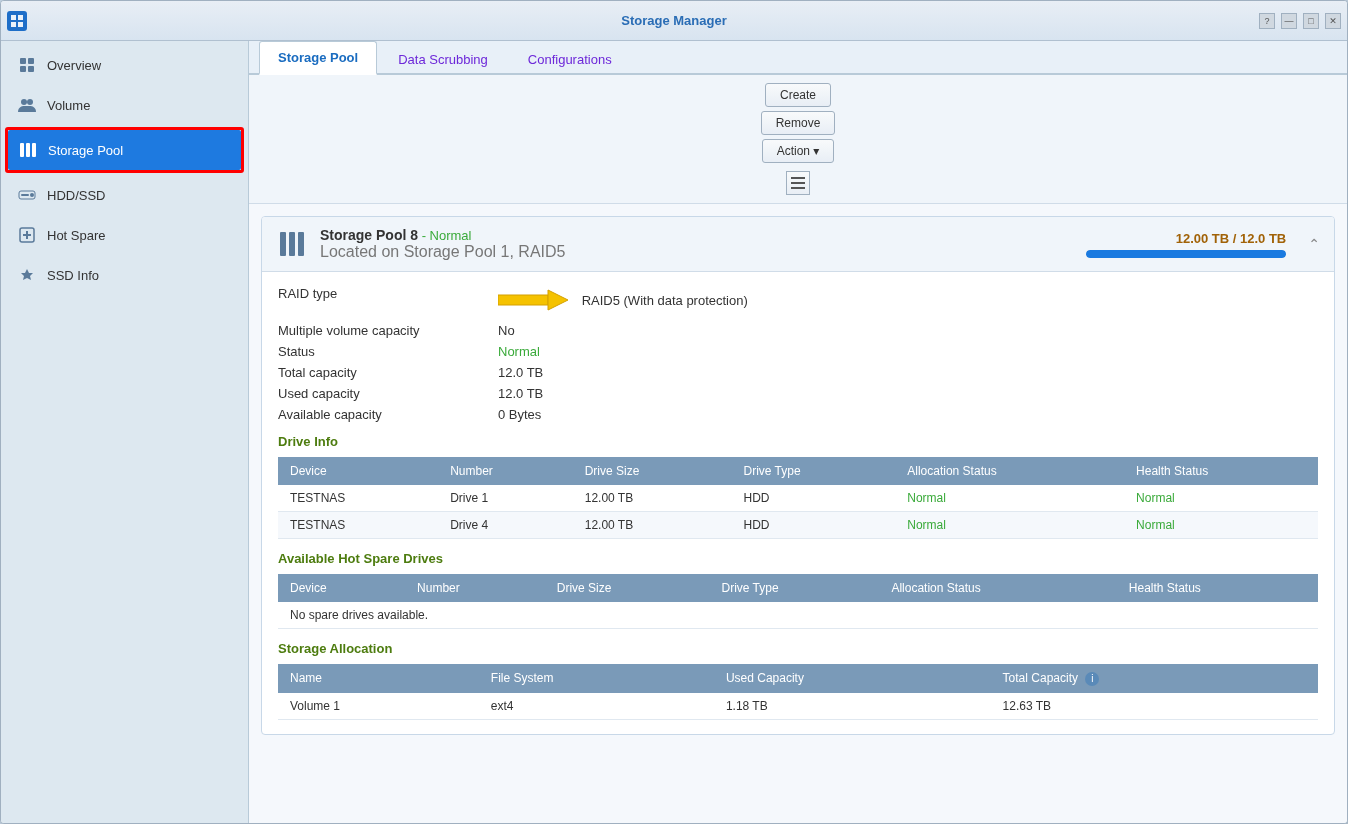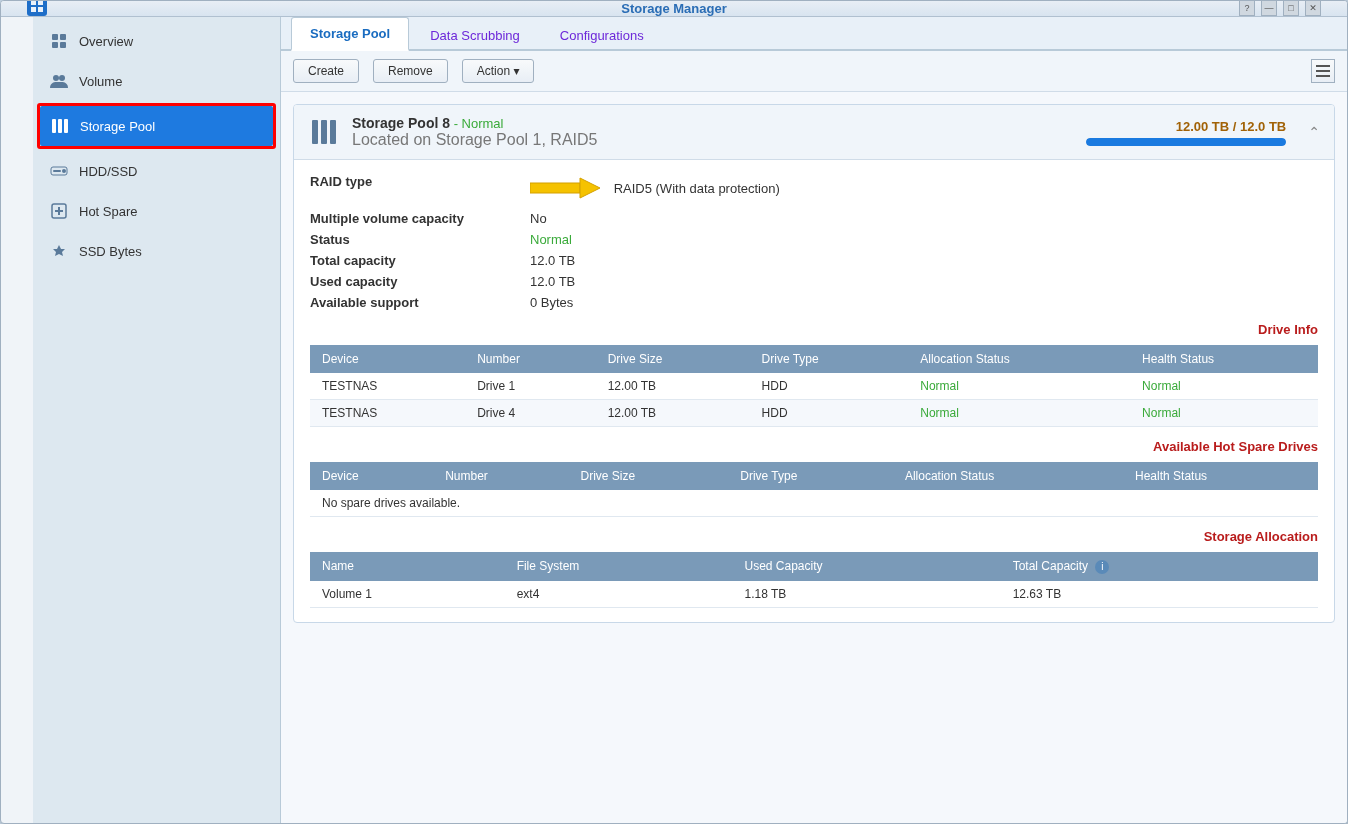--- a/index.html
+++ b/index.html
@@ -12,25 +12,25 @@
       border: 1px solid #a0b0c0;
       border-radius: 4px;
       display: flex;
       flex-direction: column;
       overflow: hidden;
       box-shadow: 2px 2px 10px rgba(0,0,0,0.3);
     }
 
     .title-bar {
       background: linear-gradient(to bottom, #e8eef5, #d8e4f0);
-      height: 16px;
-      display: flex;
-      align-items: flex-end;
+      height: 40px;
+      display: flex;
+      align-items: center;
       justify-content: space-between;
-      padding: 0 26px;
+      padding: 0 6px;
       border-bottom: 1px solid #b0c0d0;
       flex-shrink: 0;
     }
 
     .title-bar-left {
       display: flex;
       align-items: center;
       gap: 8px;
     }
 
@@ -70,21 +70,20 @@
       align-items: center;
       justify-content: center;
       font-size: 9px;
       color: #555;
     }
 
     .main-layout {
       display: flex;
       flex: 1;
       overflow: hidden;
-      padding-left: 32px;
     }
 
     .sidebar {
       width: 248px;
       background: #dde8f0;
       border-right: 1px solid #b8cad8;
       flex-shrink: 0;
       padding-top: 4px;
     }
 
@@ -150,24 +149,25 @@
       border-bottom: 2px solid white;
       color: #1a6cc0;
       font-weight: bold;
       border-radius: 3px 3px 0 0;
     }
 
     .toolbar {
       display: flex;
       align-items: center;
       padding: 8px 12px;
-      gap: 14px;
+      gap: 4px;
       background: #f0f5fa;
       border-bottom: 1px solid #d0dce8;
       flex-shrink: 0;
+      flex-direction: column;
     }
 
     .toolbar-btn {
       padding: 4px 14px;
       border: 1px solid #a0b0c0;
       background: linear-gradient(to bottom, #f8fafb, #e8eef5);
       cursor: pointer;
       border-radius: 3px;
       font-size: 12px;
       color: #333;
@@ -277,38 +277,37 @@
     }
 
     .detail-row {
       display: flex;
       margin-bottom: 6px;
       font-size: 13px;
     }
 
     .detail-label {
       width: 220px;
-      font-weight: bold;
+      font-weight: normal;
       color: #333;
     }
 
     .detail-value {
       color: #333;
     }
 
     .detail-value.normal {
       color: #3aaa3a;
     }
 
     .section-title {
       font-weight: bold;
-      color: #b91c1c;
+      color: #4d7c0f;
       margin: 12px 0 8px 0;
       font-size: 13px;
-      text-align: right;
     }
 
     .data-table {
       width: 100%;
       border-collapse: collapse;
       font-size: 12px;
     }
 
     .data-table thead tr {
       background: #7a9ab8;
@@ -447,21 +446,21 @@
         </div>
         <span>Hot Spare</span>
       </div>
 
       <div class="sidebar-item">
         <div class="sidebar-icon">
           <svg width="16" height="16" viewBox="0 0 16 16" fill="#5a7a9a">
             <path d="M8 2 L10 6 L14 6 L11 9 L12 13 L8 11 L4 13 L5 9 L2 6 L6 6 Z"></path>
           </svg>
         </div>
-        <span>SSD Bytes</span>
+        <span>SSD Info</span>
       </div>
     </div>
 
     <div class="content-area">
 
       <div class="tabs-bar">
         <div class="tab active">Storage Pool</div>
         <div class="tab">Data Scrubbing</div>
         <div class="tab">Configurations</div>
       </div>
@@ -532,21 +531,21 @@
             </div>
             <div class="detail-row">
               <div class="detail-label">Total capacity</div>
               <div class="detail-value">12.0  TB</div>
             </div>
             <div class="detail-row">
               <div class="detail-label">Used capacity</div>
               <div class="detail-value">12.0  TB</div>
             </div>
             <div class="detail-row">
-              <div class="detail-label">Available support</div>
+              <div class="detail-label">Available capacity</div>
               <div class="detail-value">0 Bytes</div>
             </div>
 
             <div class="section-title">Drive Info</div>
             <table class="data-table">
               <thead>
                 <tr>
                   <th>Device</th>
                   <th>Number</th>
                   <th>Drive Size</th>

